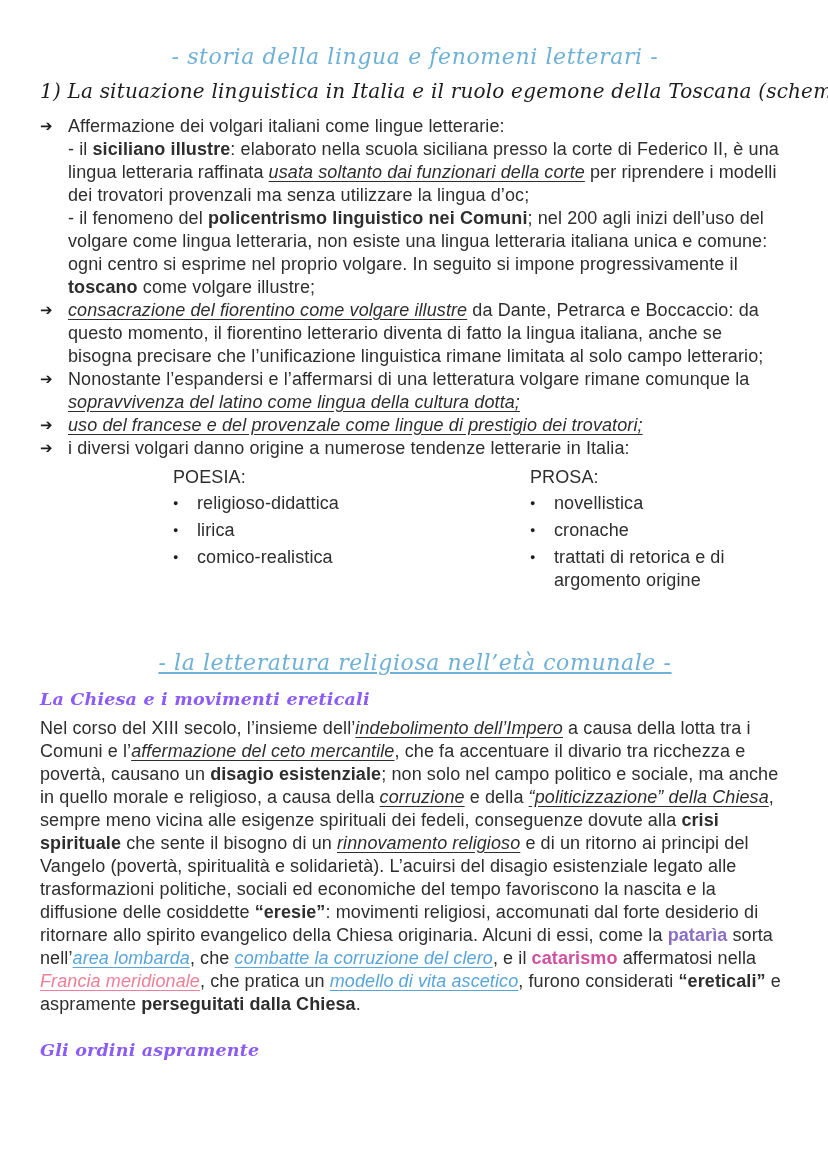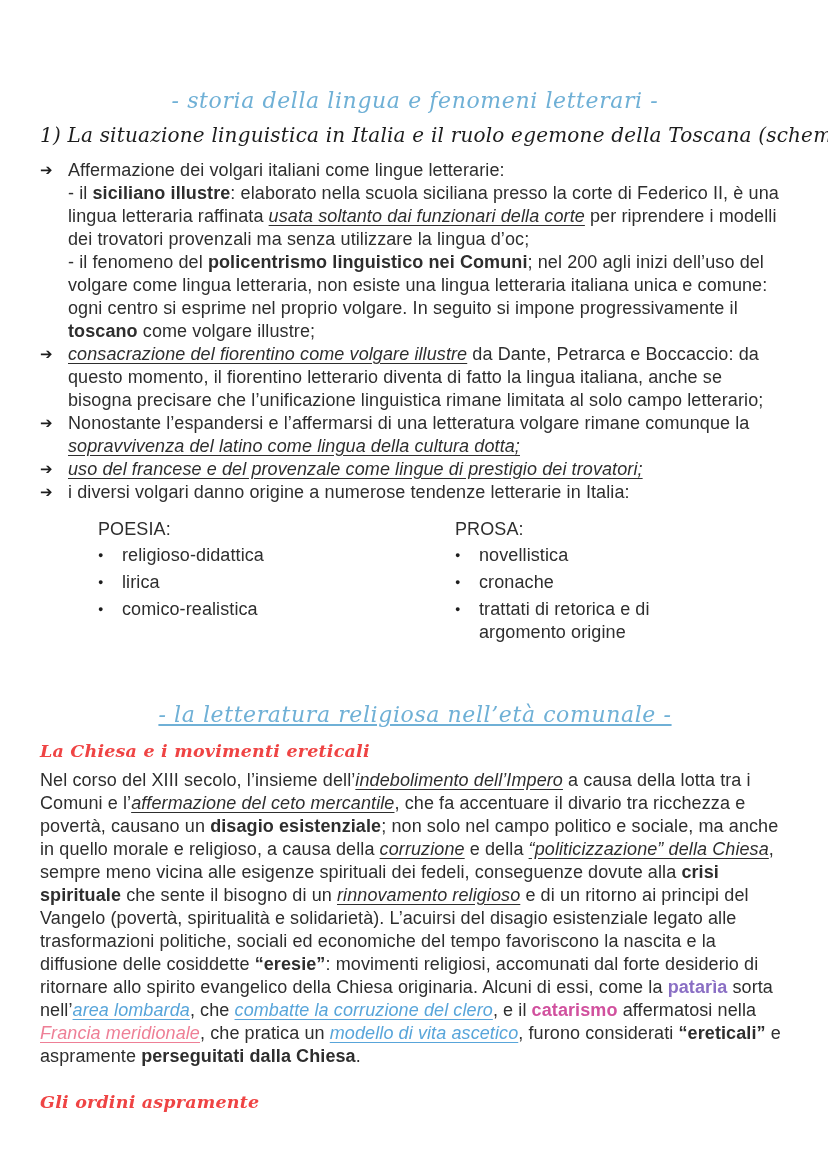--- a/index.html
+++ b/index.html
@@ -16,21 +16,20 @@
     color: var(--body, #2e2e2e);
   }
   .cursive-title {
     text-align: center;
     font-family: "DejaVu Serif", serif;
     font-style: italic;
     font-size: 22px;
     letter-spacing: 0.6px;
     color: var(--title, #6fb0d6);
     margin-bottom: 10px;
-    margin-top: 44px;
   }
   .script-heading {
     font-family: "DejaVu Serif", serif;
     font-style: italic;
     font-size: 20px;
     letter-spacing: 0.2px;
     color: #1d1d1d;
     margin-bottom: 12px;
     white-space: nowrap;
   }
@@ -44,35 +43,35 @@
   .arrow {
     flex: 0 0 18px;
     font-size: 15px;
     line-height: 22.5px;
     margin-right: 10px;
     color: #1d1d1d;
   }
   .btext { flex: 1; white-space: pre-wrap; }
   .b { font-weight: 700; margin-top: 8px; }
   .u { text-decoration: underline; text-underline-offset: 2.5px; font-style: italic; }
-  .columns { display: flex; margin-top: 14px; }
+  .columns { display: flex; margin-top: 6px; justify-content: flex-end; }
   .col1 { margin-left: 58px; width: 300px; }
   .col2 { margin-left: 57px; width: 260px; }
   .col-header { margin-bottom: 3px; }
   .col-item { display: flex; align-items: flex-start; margin-bottom: 4px; }
   .dot { flex: 0 0 12px; font-size: 9px; line-height: 22.5px; margin-right: 12px; color: #1d1d1d; }
   .col-item-text { max-width: 195px; }
   .section2-title { margin-top: 54px; margin-bottom: 14px; text-decoration: underline; }
   .hand-heading {
     font-family: "DejaVu Serif", serif;
     font-style: italic;
     font-weight: 700;
     font-size: 17.5px;
     letter-spacing: 0.2px;
-    color: #ef4444;
+    color: #8b5cf6;
     margin-bottom: 8px;
   }
   .para { margin-bottom: 8px; }
   .heading-mendicanti { margin-top: 24px; }
 </style>
 </head>
 <body>
 
 <div class="page">
 

